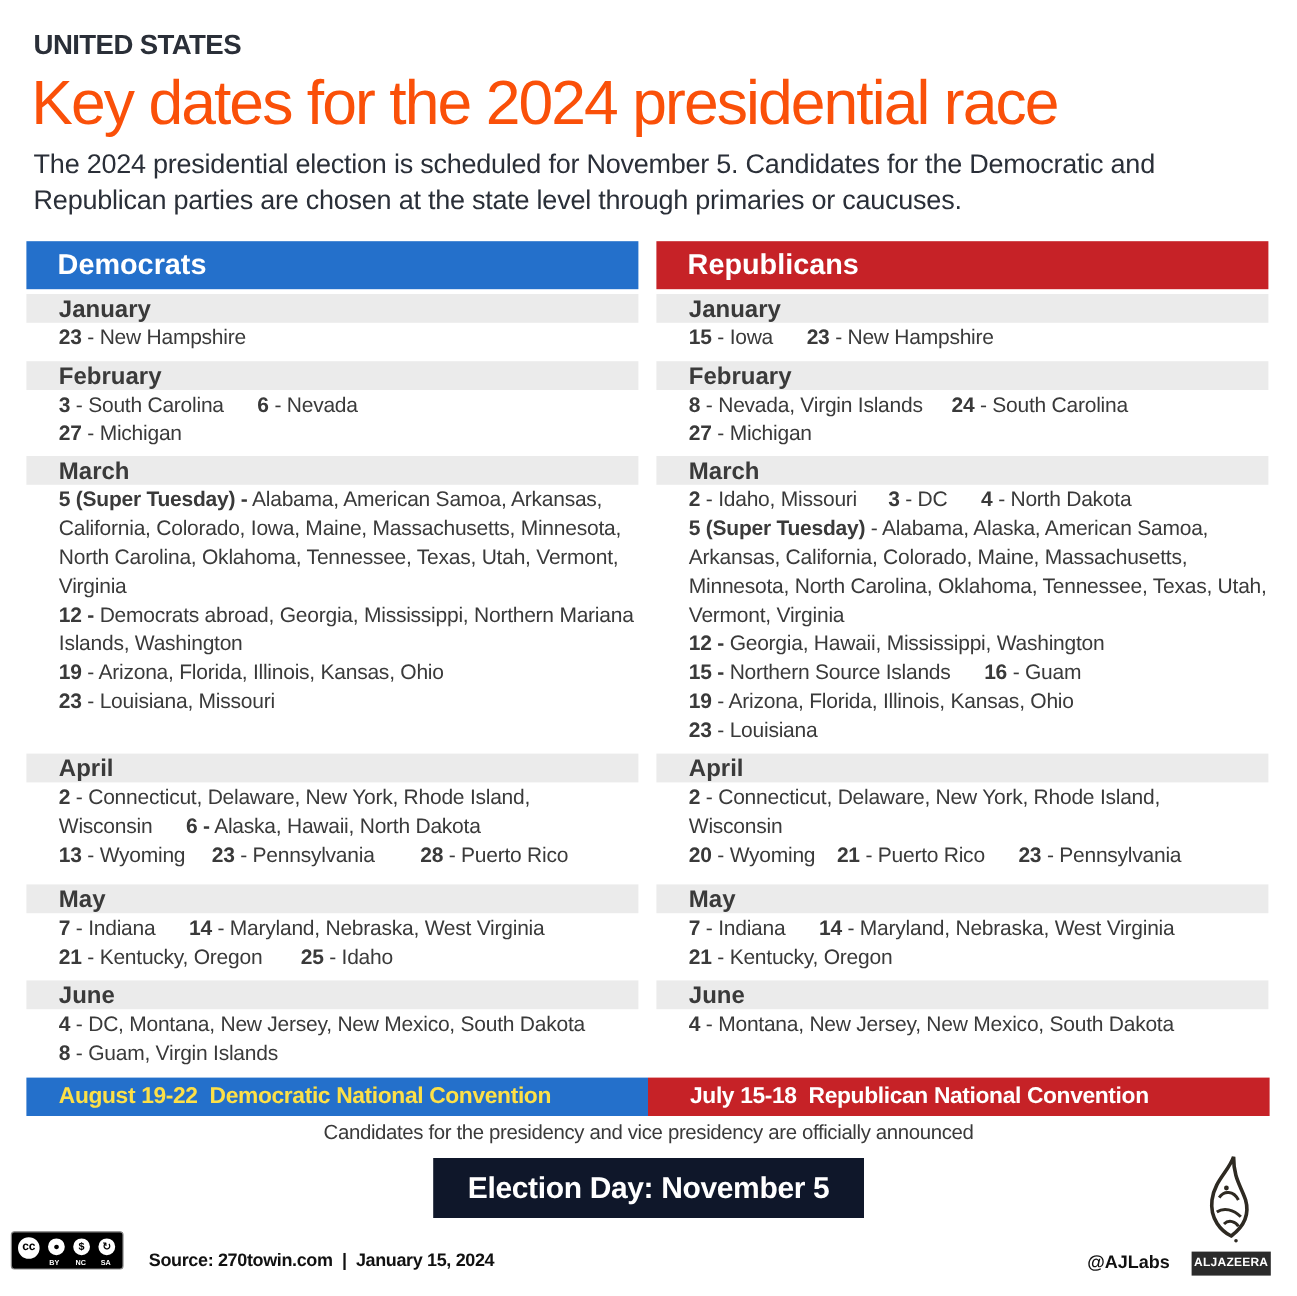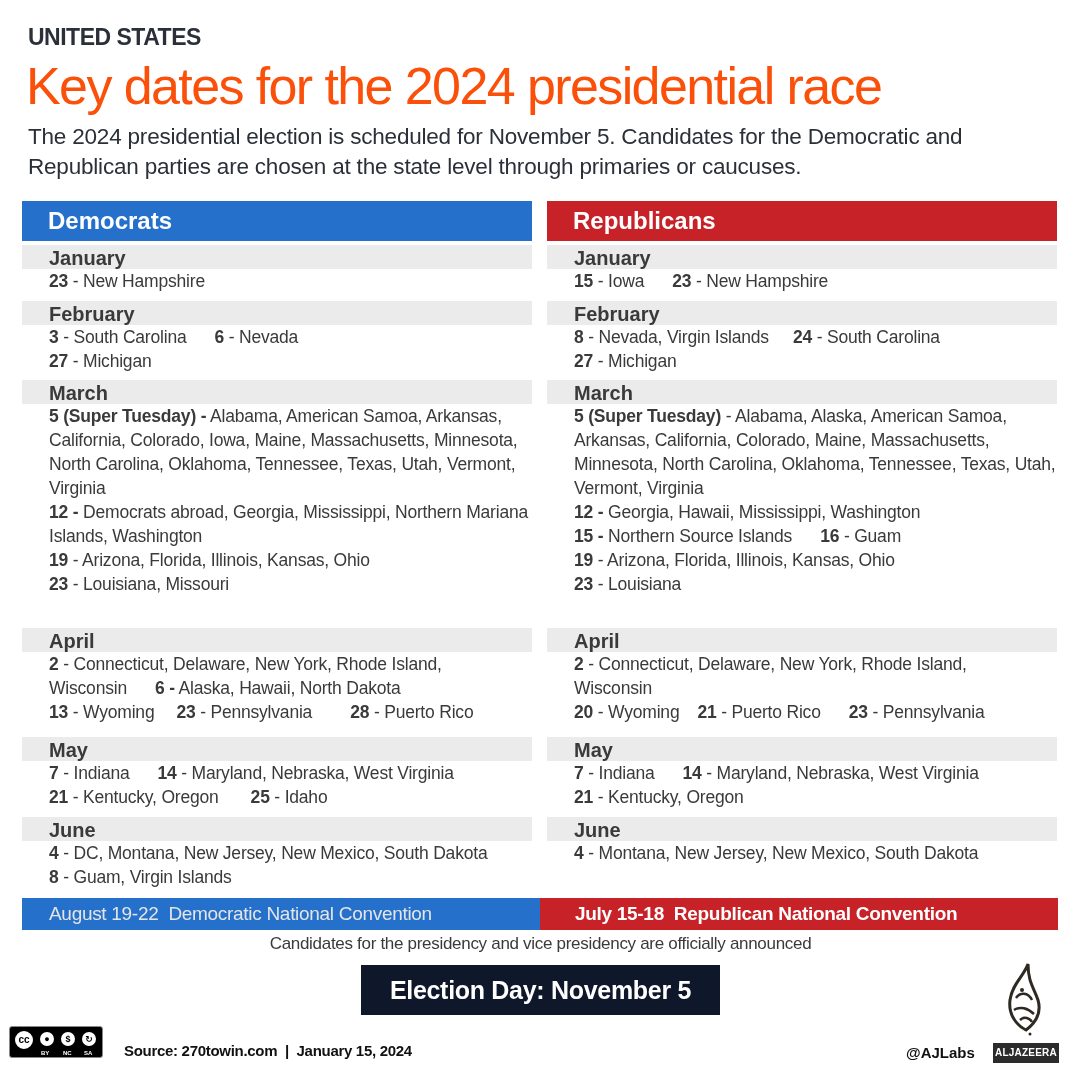--- a/index.html
+++ b/index.html
@@ -20,21 +20,21 @@
     .month { position: absolute; left: 0; width: 510px; }
     .month-head { height: 24px; background: #ebebeb; font-size: 20px; font-weight: 700; color: #3a3a3a; padding-left: 27px; line-height: 26px; }
     .month-body { padding-left: 27px; font-size: 17.5px; line-height: 24px; color: #3a3a3a; letter-spacing: -0.2px; }
     .line { white-space: nowrap; }
     .entry { display: inline; }
     .entry + .entry { margin-left: 22px; }
     .wrap { white-space: normal; }
     .day { font-weight: 700; }
 
     .conv { position: absolute; top: 898px; left: 22px; width: 1036px; height: 32px; display: flex; }
-    .conv-dem { width: 518px; background: #2470cb; color: #e5e5e5; font-weight: 400; font-size: 19px; line-height: 32px; padding-left: 27px; letter-spacing: -0.3px; }
+    .conv-dem { width: 518px; background: #2470cb; color: #fde047; font-weight: 700; font-size: 19px; line-height: 32px; padding-left: 27px; letter-spacing: -0.3px; }
     .conv-rep { width: 518px; background: #c62227; color: #fff; font-weight: 700; font-size: 19px; line-height: 32px; padding-left: 35px; letter-spacing: -0.3px; }
     .conv-note { position: absolute; top: 934px; left: 0; width: 1081px; text-align: center; font-size: 17px; color: #3a3a3a; letter-spacing: -0.3px; }
 
     .eday { position: absolute; left: 361px; top: 965px; width: 359px; height: 50px; background: #0f172a; color: #fff; font-size: 25px; font-weight: 700; text-align: center; line-height: 50px; letter-spacing: -0.3px; }
 
     .cc { position: absolute; left: 9px; top: 1026px; width: 94px; height: 32px; background: #000; border: 1px solid #888; border-radius: 3px; }
     .cc .circ { position: absolute; top: 3px; width: 18px; height: 18px; border-radius: 50%; background: #fff; border: 2px solid #000; color: #000; font-size: 9px; font-weight: 700; text-align: center; line-height: 14px; }
     .cc .lbl { position: absolute; bottom: 1px; font-size: 6px; color: #fff; font-weight: 700; }
     .source { position: absolute; left: 124px; top: 1042px; font-size: 15px; font-weight: 700; color: #111; letter-spacing: -0.3px; }
 
@@ -107,20 +107,21 @@
   <div class="month" style="top:100px">
     <div class="month-head">February</div>
     <div class="month-body">
       <div class="line"><span class="entry"><span class="day">8</span><span> - </span><span>Nevada, Virgin Islands</span></span><span class="entry" style="margin-left:24px"><span class="day">24</span><span> - </span><span>South Carolina</span></span></div>
       <div class="line"><span class="entry"><span class="day">27</span><span> - </span><span>Michigan</span></span></div>
     </div>
   </div>
   <div class="month" style="top:179px">
     <div class="month-head">March</div>
     <div class="month-body" style="padding-right:0">
+      <div class="line"><span class="entry"><span class="day">2</span><span> - </span><span>Idaho, Missouri</span></span><span class="entry" style="margin-left:26px"><span class="day">3</span><span> - </span><span>DC</span></span><span class="entry" style="margin-left:28px"><span class="day">4</span><span> - </span><span>North Dakota</span></span></div>
       <div class="wrap"><span class="day">5 (Super Tuesday)</span><span> - </span><span>Alabama, Alaska, American Samoa, Arkansas, California, Colorado, Maine, Massachusetts, Minnesota, North Carolina, Oklahoma, Tennessee, Texas, Utah, Vermont, Virginia</span></div>
       <div class="line"><span class="day">12 -</span><span> </span><span>Georgia, Hawaii, Mississippi, Washington</span></div>
       <div class="line"><span class="entry"><span class="day">15 -</span><span> </span><span>Northern Source Islands</span></span><span class="entry" style="margin-left:28px"><span class="day">16</span><span> - </span><span>Guam</span></span></div>
       <div class="line"><span class="day">19</span><span> - </span><span>Arizona, Florida, Illinois, Kansas, Ohio</span></div>
       <div class="line"><span class="day">23</span><span> - </span><span>Louisiana</span></div>
     </div>
   </div>
   <div class="month" style="top:427px">
     <div class="month-head">April</div>
     <div class="month-body" style="padding-right:30px">

